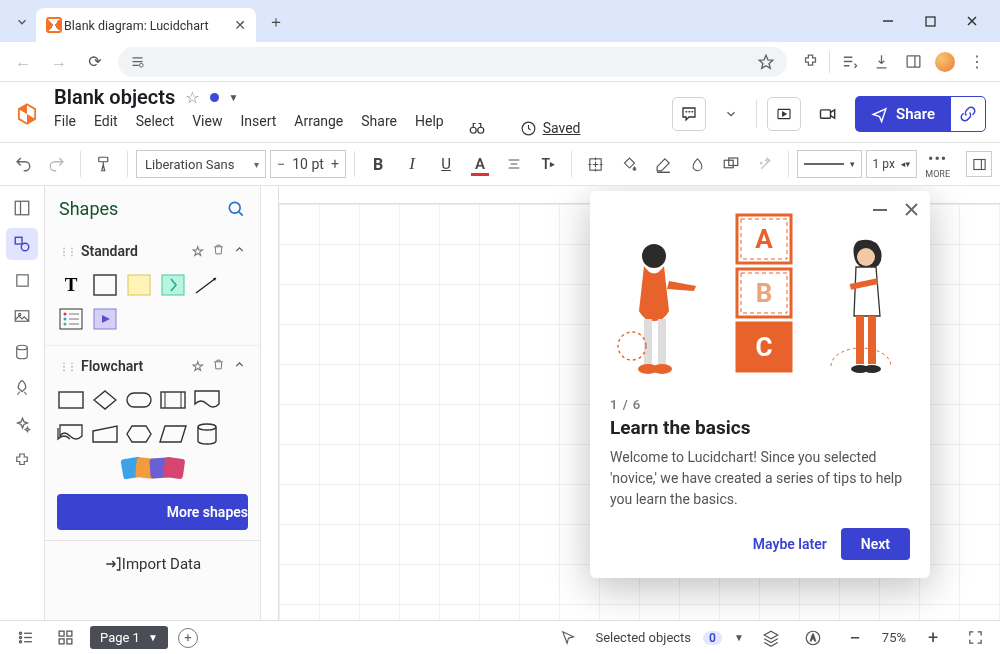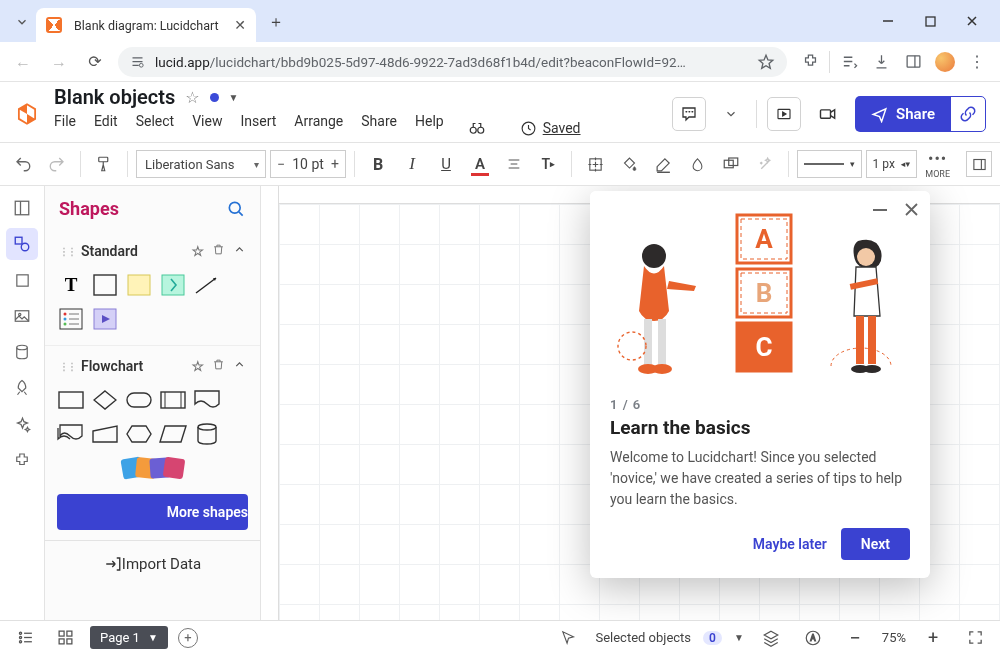--- a/index.html
+++ b/index.html
@@ -1,21 +1,21 @@
 <!DOCTYPE html>
 <html><head>
 <meta charset="utf-8">
 <style>
   * { box-sizing: border-box; margin: 0; padding: 0; font-family: -apple-system, BlinkMacSystemFont, "Segoe UI", Roboto, sans-serif; }
   body { width: 1000px; height: 654px; overflow: hidden; background: #fff; position: relative; }
 
   
   .titlebar { height: 42px; background: #dde7fb; display: flex; align-items: flex-end; padding: 0 8px; }
   .tab-dropdown { width: 28px; height: 28px; display:flex;align-items:center;justify-content:center; margin-bottom:6px; }
-  .tab { background: #fff; height: 34px; border-radius: 8px 8px 0 0; display: flex; align-items: center; gap: 12px; padding: 0 10px; min-width: 220px; position:relative; }
+  .tab { background: #fff; height: 34px; border-radius: 8px 8px 0 0; display: flex; align-items: center; gap: 2px; padding: 0 10px; min-width: 220px; position:relative; }
   .tab .favicon { width:16px;height:16px;border:2px solid #f4732b;border-radius:3px;display:inline-block;transform:rotate(0deg); background:
     conic-gradient(from 45deg, #f4732b 0 25%, transparent 0 50%, #f4732b 0 75%, transparent 0);
   }
   .tab .title { font-size: 12.5px; color:#333; white-space:nowrap; overflow:hidden; text-overflow:ellipsis; max-width:160px;}
   .tab .close { margin-left:auto; font-size:14px; color:#555;}
   .newtab { width:28px;height:28px; display:flex;align-items:center;justify-content:center; margin-bottom:6px; margin-left:6px; font-size:16px; color:#444;}
   .win-controls { margin-left:auto; display:flex; gap:2px; margin-bottom:6px;}
   .win-controls div { width:40px; height:30px; display:flex;align-items:center;justify-content:center; font-size:13px; color:#333;}
 
   .addrbar { height: 40px; display:flex; align-items:center; gap:10px; padding: 0 10px; border-bottom:1px solid #e4e4e4; background:#fff;}
@@ -70,21 +70,21 @@
   .main{flex:1;display:flex;overflow:hidden;position:relative;}
   
   
   .leftrail{width:45px;background:#fff;border-right:1px solid #e3e3e3;display:flex;flex-direction:column;align-items:center;padding-top:6px;gap:4px;}
   .rail-btn{width:32px;height:32px;display:flex;align-items:center;justify-content:center;border-radius:5px;color:#555;}
   .rail-btn.active{background:#e2e4ff;color:#3a42d1;}
   
   
   .shapes-panel{width:216px;border-right:1px solid #e3e3e3;background:#fbfbfb;display:flex;flex-direction:column;overflow:hidden;}
   .shapes-head{display:flex;align-items:center;padding:12px 14px;}
-  .shapes-head h2{font-size:18px;font-weight:700;color:#be185d;}
+  .shapes-head h2{font-size:18px;font-weight:400;color:#14532d;}
   .shapes-head .search-ico{margin-left:auto;color:#2571d4;font-size:18px;}
   .shape-section{padding:6px 12px;}
   .sec-head{display:flex;align-items:center;gap:6px;font-size:14px;font-weight:600;color:#333;padding:6px 2px;}
   .sec-head .drag-dots{color:#bbb;font-size:10px;letter-spacing:-2px;}
   .sec-head .right-icos{margin-left:auto;display:flex;gap:8px;color:#777;font-size:14px;}
   .shape-grid{display:flex;flex-wrap:wrap;gap:6px;padding:6px 0;}
   .shape-cell{width:28px;height:28px;display:flex;align-items:center;justify-content:center;}
   .more-shapes{margin:10px 12px;background:#3a42d1;color:#fff;text-align:right;padding:10px 0;border-radius:4px;font-weight:600;font-size:14px;}
   .import-row{display:flex;align-items:center;justify-content:center;gap:0;padding:14px 0;border-top:1px solid #e3e3e3;font-size:15px;color:#333;}
 
@@ -154,21 +154,20 @@
 
 <div class="addrbar">
   <div class="nav-ico disabled">←</div>
   <div class="nav-ico disabled">→</div>
   <div class="nav-ico">⟳</div>
   <div class="url-pill">
     <svg width="15" height="15" viewBox="0 0 24 24">
         <path fill="#5f6368" d="M4 5h16v2H4zm0 6h16v2H4zm0 6h10v2H4z"></path>
         <circle cx="18" cy="18" r="3" fill="none" stroke="#5f6368" stroke-width="1.5"></circle>
       </svg>
-    <span><span class="host">lucid.app</span><span>/lucidchart/bbd9b025-5d97-48d6-9922-7ad3d68f1b4d/edit?beaconFlowId=92…</span></span>
     <span style="margin-left:auto">
       <svg width="18" height="18" viewBox="0 0 24 24" fill="none" stroke="#5f6368" stroke-width="1.8">
           <path d="M12 3l2.6 6.2 6.4.5-4.9 4.3 1.6 6.4L12 17l-5.7 3.4 1.6-6.4L3 9.7l6.4-.5z"></path>
         </svg>
     </span>
   </div>
   <div class="right-icons">
     <div class="nav-ico">
         <svg width="17" height="17" viewBox="0 0 24 24" fill="none" stroke="#5f6368" stroke-width="1.8">
           <path d="M9 3h6v4h4v6h-4v4H9v-4H5V7h4z"></path>

